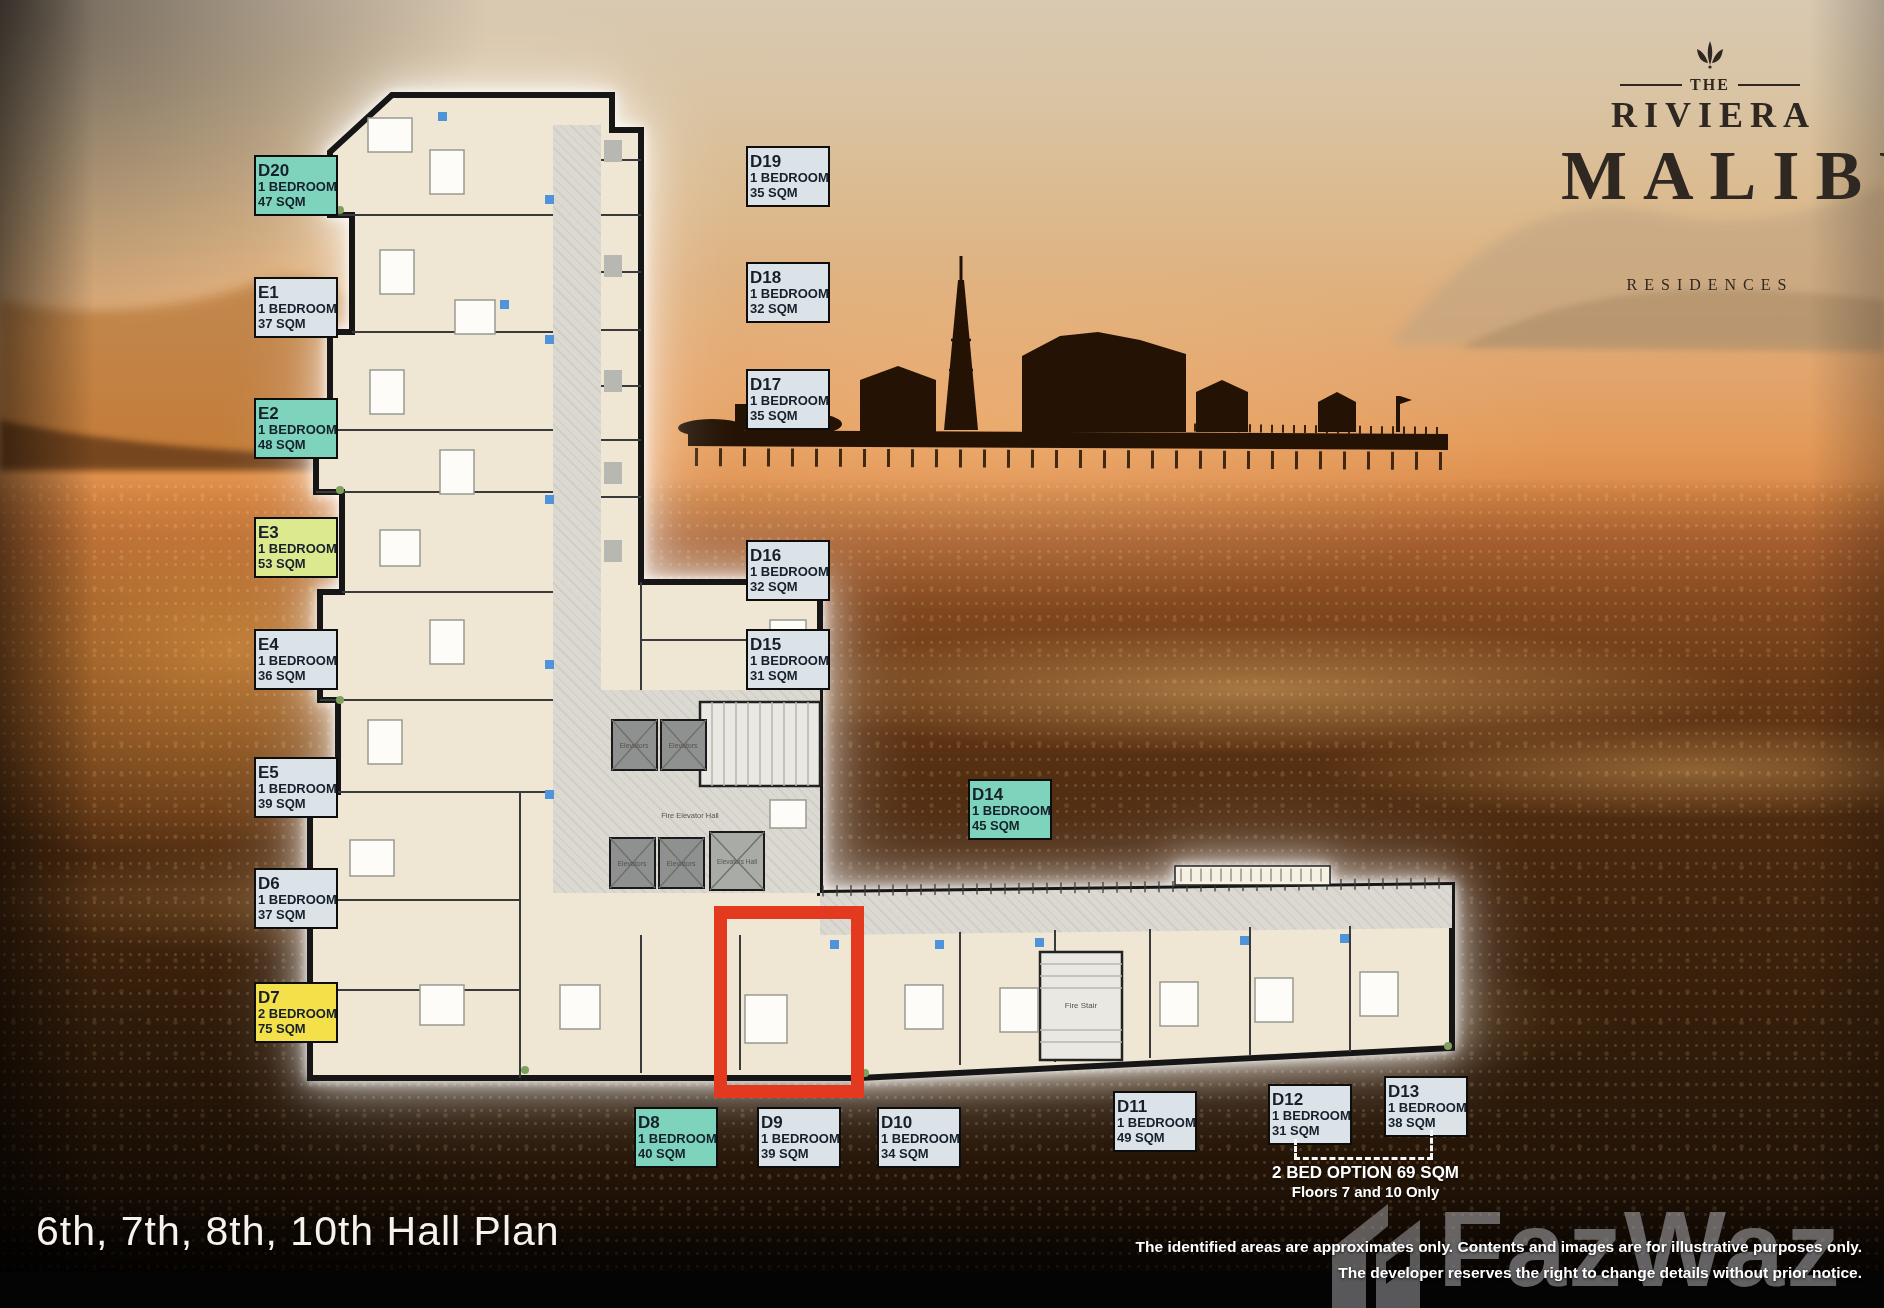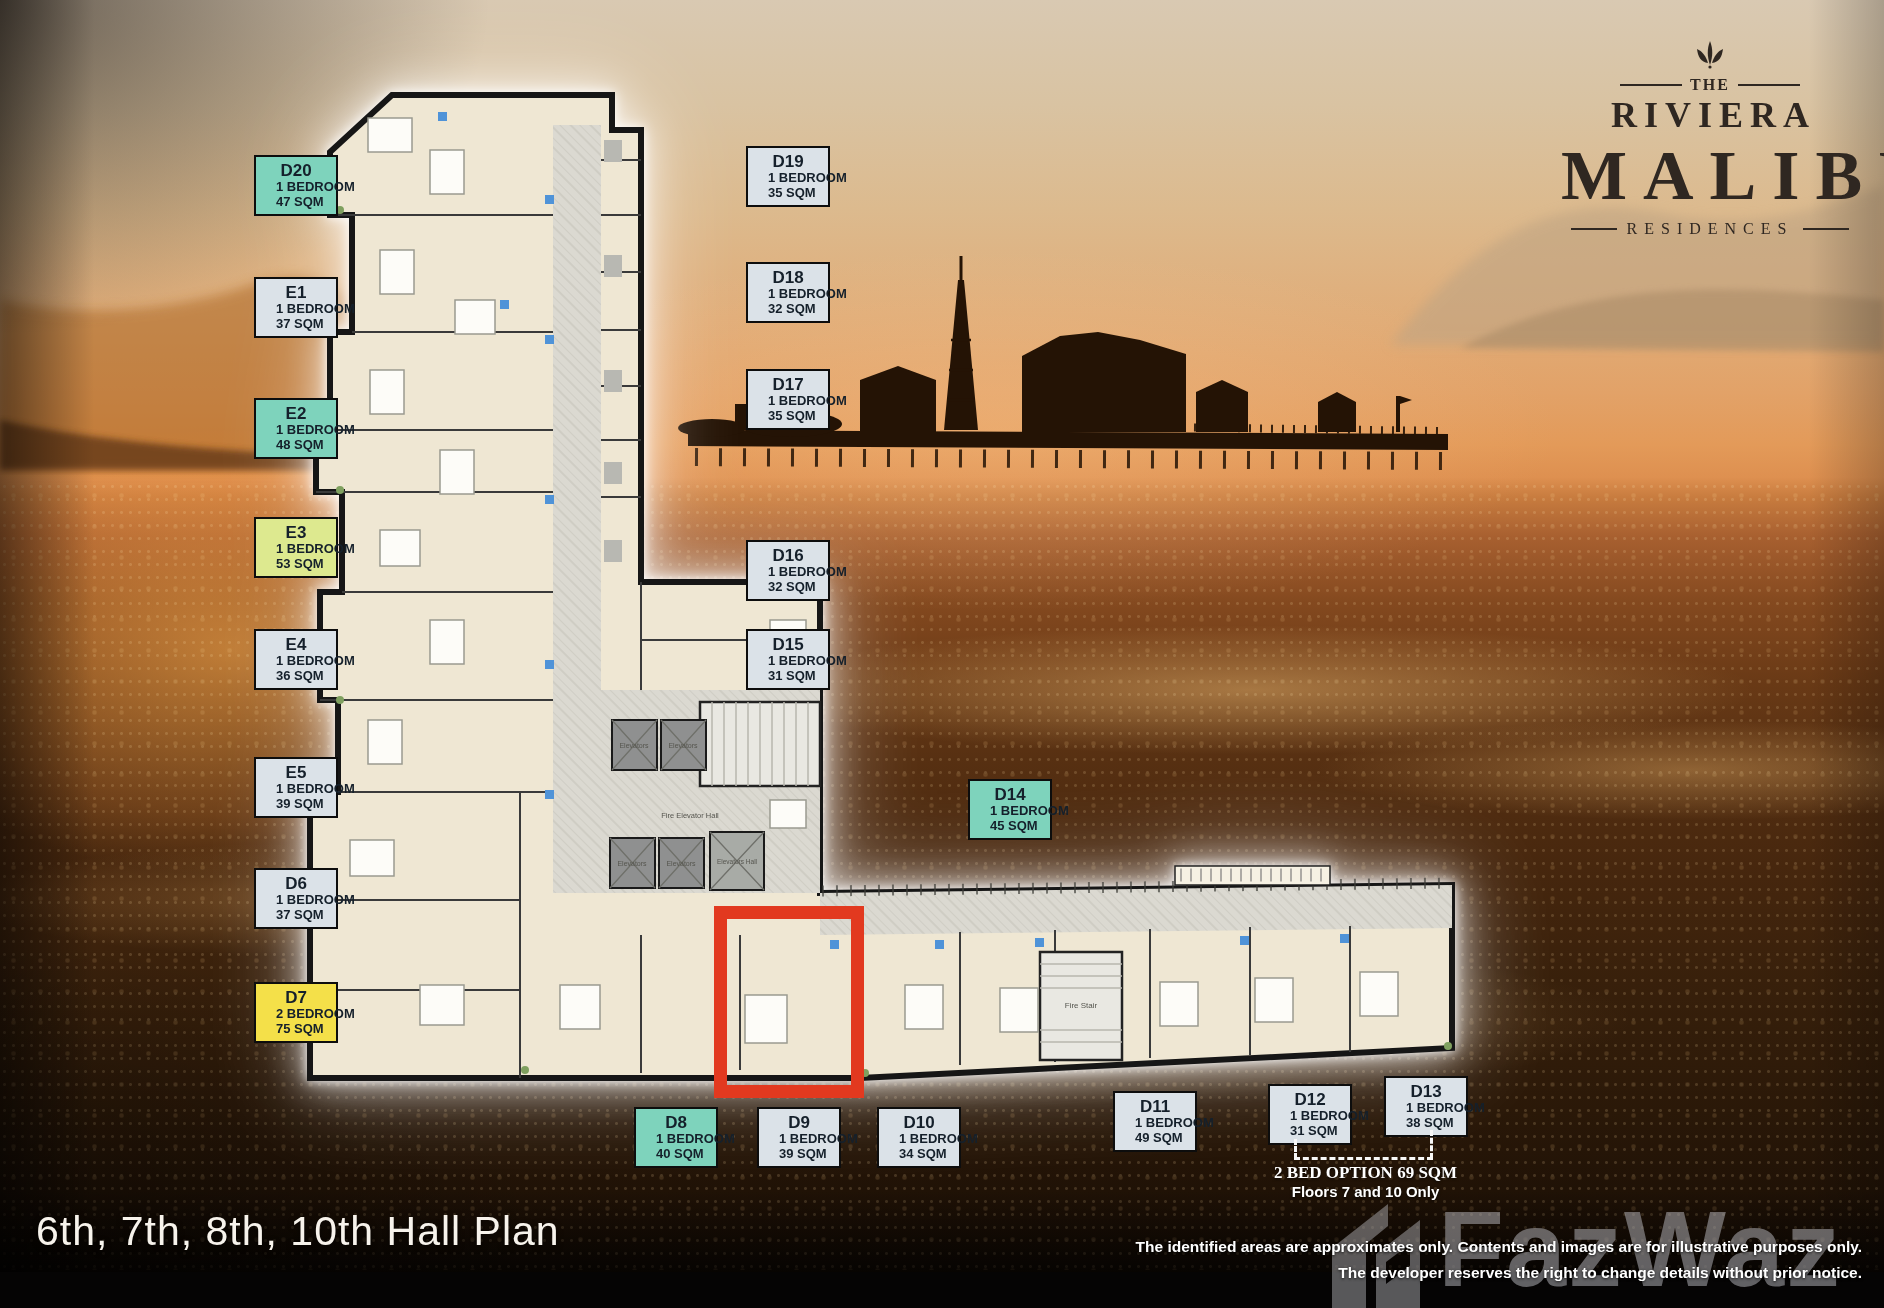--- a/index.html
+++ b/index.html
@@ -28,45 +28,45 @@
     radial-gradient(ellipse 800px 520px at 0% 100%, rgba(0,0,0,.55), transparent 70%),
     linear-gradient(90deg, rgba(0,0,0,.5), transparent 5%),
     linear-gradient(270deg, rgba(0,0,0,.22), transparent 4%),
     linear-gradient(0deg, rgba(0,0,0,.85) 1%, rgba(0,0,0,0) 9%);}
   .bottombar{left:0;bottom:0;width:1884px;height:36px;background:#050404;z-index:15;}
   
   .plan-wrap{inset:0;z-index:10;filter:drop-shadow(0 0 6px rgba(255,255,255,.95)) drop-shadow(0 0 18px rgba(255,255,255,.7)) drop-shadow(0 0 42px rgba(255,255,255,.45));}
   .plan-svg{width:1884px;height:1308px;display:block;}
   .hl-box{left:714px;top:906px;width:150px;height:192px;border:13px solid var(--highlight_red,#e2391f);z-index:12;}
   
-  .ulabel{position:absolute;width:84px;border:2.5px solid #0d0d0d;text-align:center;
-    padding:4px 20px 5px;color:#15202b;line-height:1.12;z-index:20;}
+  .ulabel{position:absolute;width:84px;border:2.5px solid #0d0d0d;
+    padding:4px 2px 5px;color:#15202b;line-height:1.12;z-index:20;}
   .ulabel .uc{font-size:17px;font-weight:bold;}
   .ulabel .ut,.ulabel .ua{font-size:13px;font-weight:bold;white-space:nowrap;}
   .teal{background:var(--teal,#7ed3bc);}
   .gray{background:var(--gray,#dbe2e8);}
   .lime{background:var(--lime,#dde98f);}
   .yellow{background:var(--yellow,#f4e049);}
   
   .dash-v1{left:1294px;top:1139px;height:20px;width:0;border-left:3px dashed #f7f7f7;z-index:30;}
   .dash-v2{left:1430px;top:1130px;height:29px;width:0;border-left:3px dashed #f7f7f7;z-index:30;}
   .dash-h{left:1294px;top:1157px;width:139px;height:0;border-top:3px dashed #f7f7f7;z-index:30;}
   .bed-note{left:1248px;top:1163px;width:235px;text-align:center;color:#fff;z-index:30;
     text-shadow:0 1px 3px rgba(0,0,0,.8);}
-  .bed-note .n1{font-size:17px;font-weight:bold;font-family:Liberation Serif, serif;}
+  .bed-note .n1{font-size:17px;font-weight:bold;}
   .bed-note .n2{font-size:15px;font-weight:bold;}
   
   .logo{left:1545px;top:40px;width:330px;text-align:center;color:#2f2721;z-index:25;
     font-family:"Liberation Serif",serif;}
   .logo .the-row{display:flex;align-items:center;justify-content:center;gap:8px;margin-top:2px;}
   .logo .the{font-size:16px;letter-spacing:2px;font-weight:bold;}
   .logo .rule{height:1.5px;background:#2f2721;flex:0 0 62px;}
   .logo .riviera{font-size:36px;letter-spacing:7px;font-weight:600;margin-top:0px;padding-left:7px;}
   .logo .malibu{font-size:70px;letter-spacing:16px;font-weight:700;margin-top:0;padding-left:16px;}
-  .logo .res-row{display:flex;align-items:center;justify-content:center;gap:10px;margin-top:4px;}
+  .logo .res-row{display:flex;align-items:center;justify-content:center;gap:10px;margin-top:4px;flex-direction:column;}
   .logo .res{font-size:16px;letter-spacing:7px;}
   .logo .rule2{height:1.5px;background:#2f2721;flex:0 0 46px;}
   
   .title{left:36px;top:1208px;color:#f7f3ec;font-size:41px;letter-spacing:1px;z-index:31;
     text-shadow:0 2px 6px rgba(0,0,0,.6);white-space:nowrap;}
   .disclaimer{right:22px;top:1234px;width:900px;text-align:right;color:#fff;font-size:15.5px;
     font-weight:bold;line-height:1.65;z-index:31;text-shadow:0 1px 3px rgba(0,0,0,.8);}
   .watermark{left:1438px;top:1186px;font-size:108px;font-weight:bold;color:rgba(190,190,195,.5);
     z-index:18;letter-spacing:2px;white-space:nowrap;}
   .wm-icon{left:1302px;top:1196px;z-index:18;}

